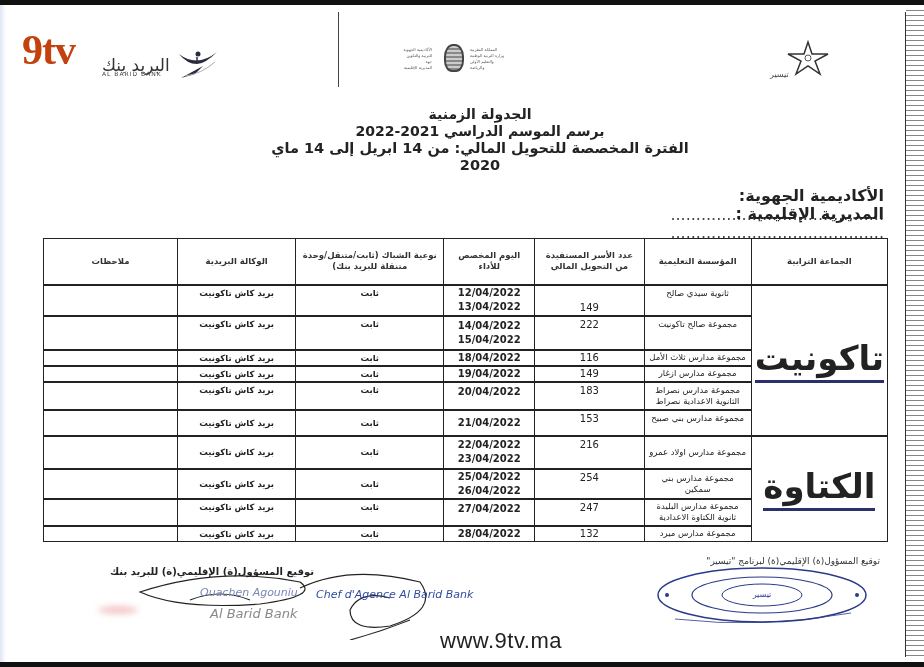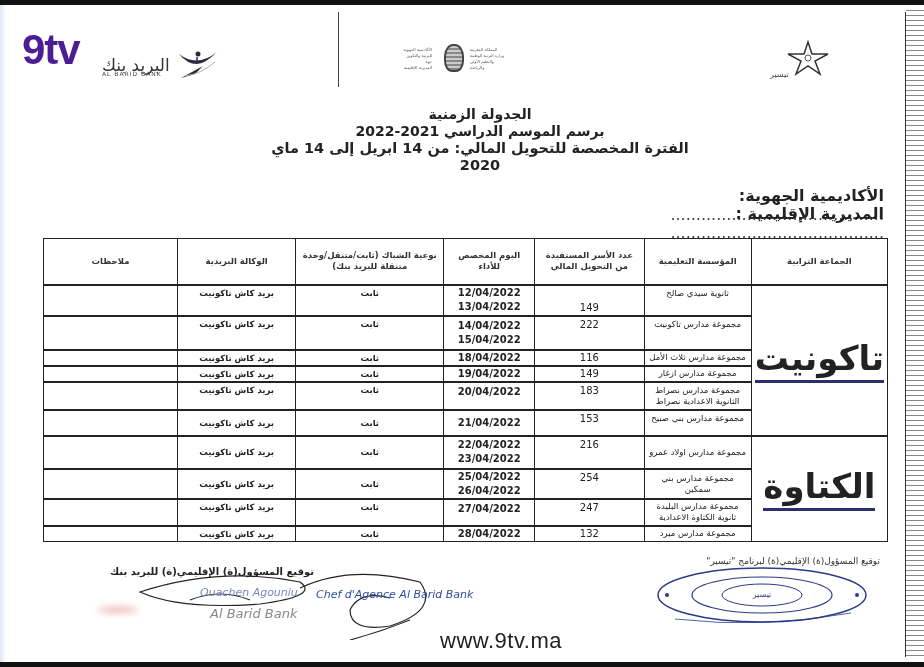--- a/index.html
+++ b/index.html
@@ -3,21 +3,21 @@
 <meta charset="utf-8">
 <style>
   * { box-sizing: border-box; margin: 0; padding: 0; }
   html, body { width: 924px; height: 667px; overflow: hidden; background: #fff; }
   body { position: relative; font-family: "DejaVu Sans", sans-serif; color: #1a1a1a; }
 
   .top-bar { position: absolute; left: 0; top: 0; width: 924px; height: 5px; background: #111; }
   .bottom-bar { position: absolute; left: 0; top: 662px; width: 924px; height: 5px; background: #111; }
   .left-edge { position: absolute; left: 0; top: 5px; width: 6px; height: 657px; background: linear-gradient(to right, #dfe6f2, #fff); }
 
-  .brand { position: absolute; left: 22px; top: 26px; font-family: Liberation Sans, sans-serif; font-weight: bold; font-size: 42px; color: #4c1d95; letter-spacing: -1px; }
+  .brand { position: absolute; left: 22px; top: 26px; font-family: Liberation Serif, serif; font-weight: bold; font-size: 42px; color: #c2410c; letter-spacing: -1px; }
   .bank-text-ar { position: absolute; left: 102px; top: 55px; font-size: 17px; direction: rtl; color: #333; }
   .bank-text-en { position: absolute; left: 102px; top: 70px; font-size: 6px; letter-spacing: 1px; color: #444; }
   .bank-bird { position: absolute; left: 175px; top: 48px; width: 45px; height: 32px; }
 
   .divider-v { position: absolute; left: 338px; top: 12px; width: 1px; height: 75px; background: #444; }
   .ministry-left-text { position: absolute; left: 382px; top: 47px; font-size: 4px; line-height: 6px; color: #555; text-align: right; width: 50px; }
   .emblem { position: absolute; left: 444px; top: 44px; width: 20px; height: 28px; border-radius: 45% 45% 40% 40%; border: 2px solid #444; background: repeating-linear-gradient(0deg, #888 0 2px, #ccc 2px 4px); }
   .ministry-right-text { position: absolute; left: 470px; top: 47px; font-size: 4px; line-height: 6px; color: #555; width: 60px; }
 
   .tayssir-star { position: absolute; left: 784px; top: 40px; width: 46px; height: 38px; }
@@ -149,21 +149,21 @@
       <td class="date">
           <div>12/04/2022</div>
           <div>13/04/2022</div>
         </td>
       <td class="counter inst-top">ثابت</td>
       <td class="agency inst-top">بريد كاش تاكونيت</td>
       <td></td>
     </tr>
 
     <tr class="data" style="height:34px">
-      <td class="inst inst-top">مجموعة مدارس تاكونيت</td>
+      <td class="inst inst-top">مجموعة صالح تاكونيت</td>
       <td class="num num-top">222</td>
       <td class="date">
           <div>14/04/2022</div>
           <div>15/04/2022</div>
         </td>
       <td class="counter inst-top">ثابت</td>
       <td class="agency inst-top">بريد كاش تاكونيت</td>
       <td></td>
     </tr>
 

